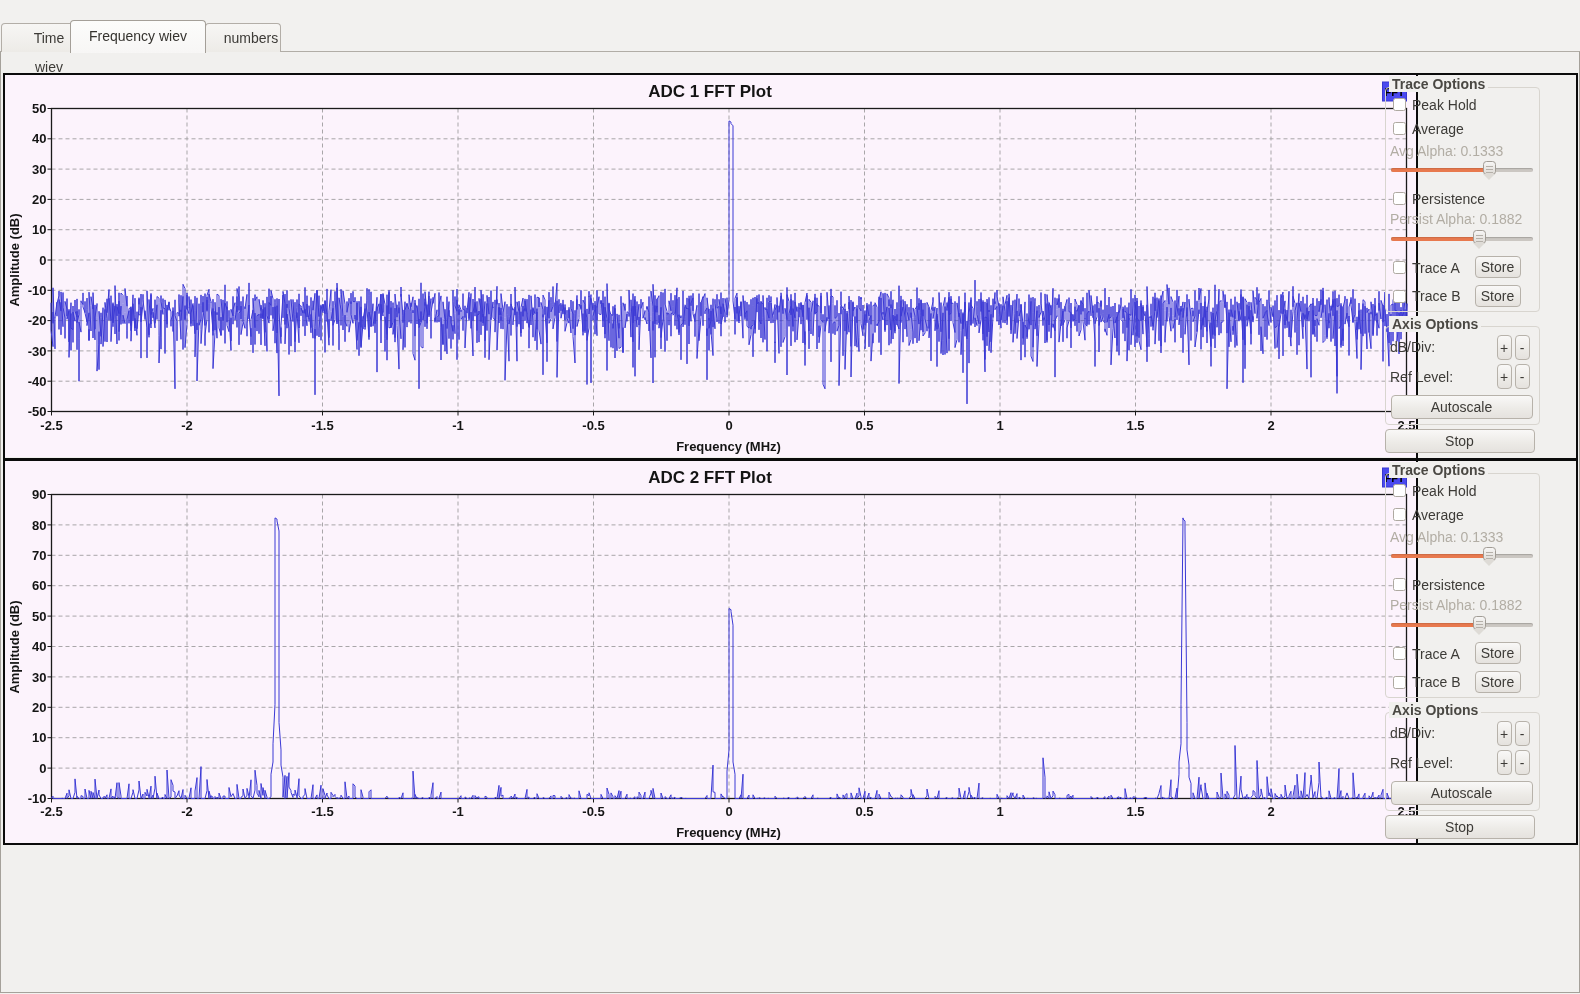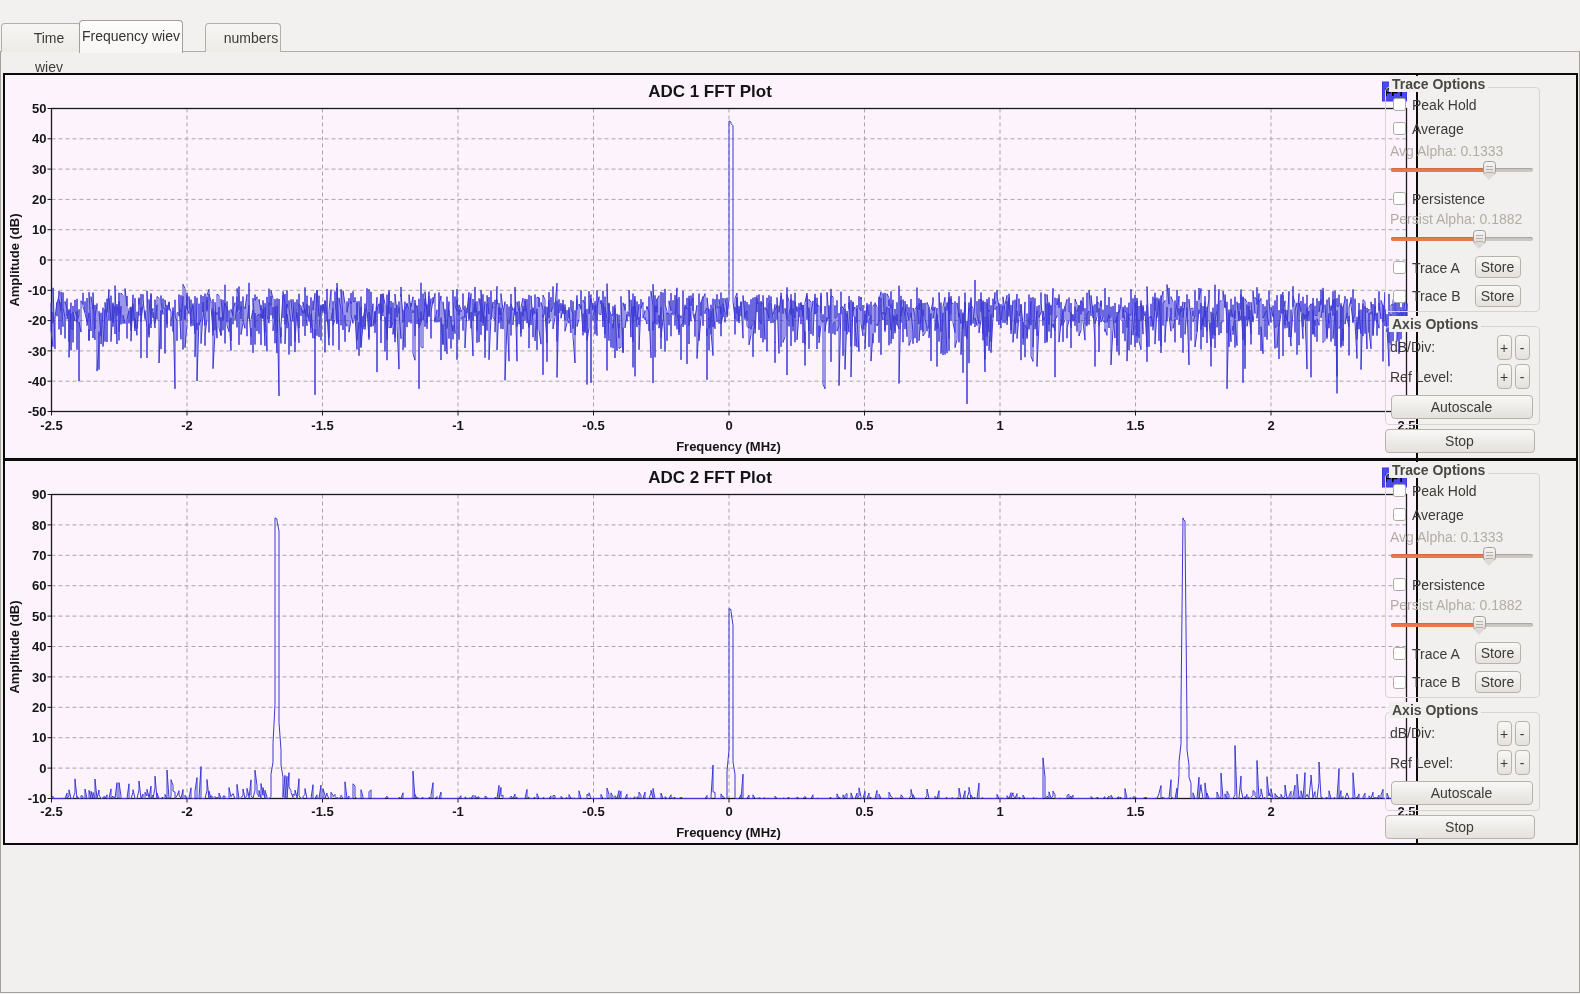--- a/index.html
+++ b/index.html
@@ -28,21 +28,21 @@
 .trko { position:absolute; height:4px; background:#e8794e; border-radius:2.5px; box-shadow:inset 0 1px 1px rgba(0,0,0,.12); }
 .hnd { position:absolute; width:13px; height:14px; background:linear-gradient(#f7f6f5,#dedbd6); border:1px solid #a19c95; border-radius:3.5px; z-index:2; }
 .hndt { position:absolute; width:0; height:0; border-left:6.5px solid transparent; border-right:6.5px solid transparent; border-top:6px solid #dedbd6; z-index:2; }
 .grip { position:absolute; width:7px; height:8px; z-index:3;
   background:repeating-linear-gradient(#b5b0a9 0 1px, transparent 1px 3px); }
 </style></head>
 <body>
 <div id="root">
 <div class="pane"></div>
 <div class="tab" style="left:1px;top:22.5px;width:80px;height:29px;line-height:29px">Time wiev</div>
-<div class="tabactive" style="left:79px;top:19.5px;width:104px;height:33px;line-height:31px">Frequency wiev</div>
+<div class="tabactive" style="left:70px;top:19.5px;width:136px;height:33px;line-height:31px">Frequency wiev</div>
 <div class="tab" style="left:205px;top:22.5px;width:76px;height:29px;line-height:29px">numbers</div>
 <div class="content">
   <div class="plot" style="top:0px">
         <svg width="1411" height="382" viewBox="0 0 1411 382" xmlns="http://www.w3.org/2000/svg" style="position:absolute;left:0;top:0">
           <rect x="0" y="0" width="1411" height="382" fill="#fcf3fc"></rect>
           <path d="M182.0,33.5V336.5M317.5,33.5V336.5M453.0,33.5V336.5M588.5,33.5V336.5M724.0,33.5V336.5M859.5,33.5V336.5M995.0,33.5V336.5M1130.5,33.5V336.5M1266.0,33.5V336.5M46.5,63.8H1401.5M46.5,94.1H1401.5M46.5,124.4H1401.5M46.5,154.7H1401.5M46.5,185.0H1401.5M46.5,215.3H1401.5M46.5,245.6H1401.5M46.5,275.9H1401.5M46.5,306.2H1401.5" fill="none" stroke="#a9a6a9" stroke-width="1" stroke-dasharray="4,3"></path>
           <rect x="46.5" y="33.5" width="1355" height="303" fill="none" stroke="#1a1a1a" stroke-width="1.3"></rect>
           <path d="M42.5,33.5H46.5M42.5,63.8H46.5M42.5,94.1H46.5M42.5,124.4H46.5M42.5,154.7H46.5M42.5,185.0H46.5M42.5,215.3H46.5M42.5,245.6H46.5M42.5,275.9H46.5M42.5,306.2H46.5M42.5,336.5H46.5M46.5,336.5V340.5M182.0,336.5V340.5M317.5,336.5V340.5M453.0,336.5V340.5M588.5,336.5V340.5M724.0,336.5V340.5M859.5,336.5V340.5M995.0,336.5V340.5M1130.5,336.5V340.5M1266.0,336.5V340.5M1401.5,336.5V340.5" stroke="#1a1a1a" stroke-width="1"></path>
           <text x="41.5" y="38.1" text-anchor="end" class="tick">50</text>
           <text x="41.5" y="68.4" text-anchor="end" class="tick">40</text>

